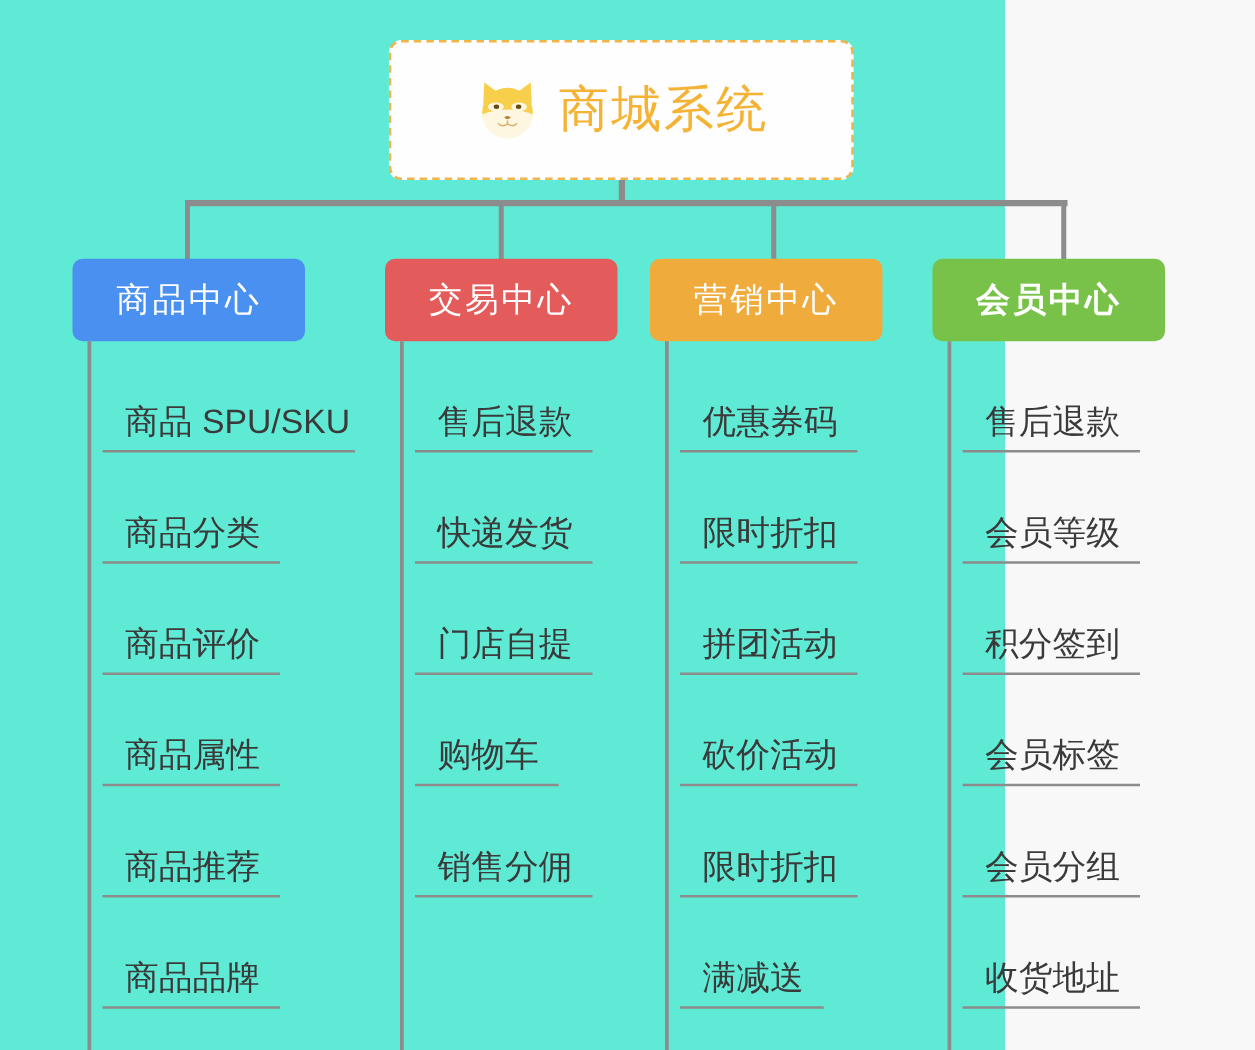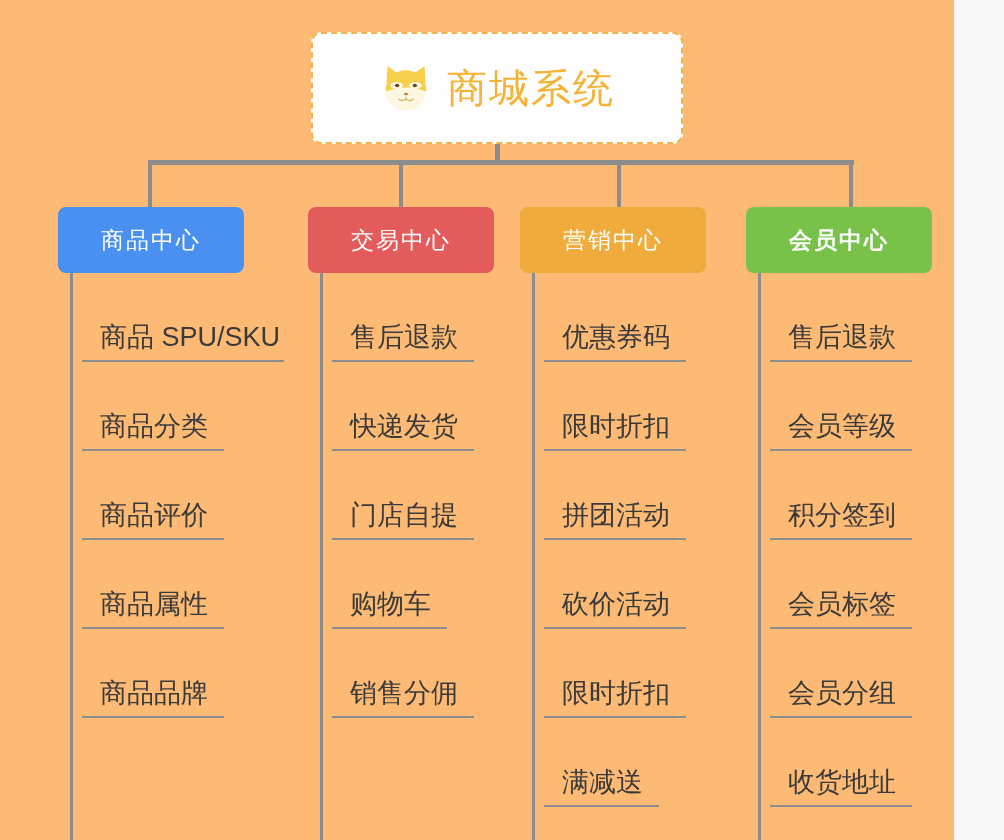--- a/index.html
+++ b/index.html
@@ -8,23 +8,23 @@
   html, body {
     width: 1004px;
     height: 840px;
     background: #f8f8f8;
     font-family: "Liberation Sans", "DejaVu Sans", sans-serif;
     overflow: hidden;
   }
 
   #canvas {
     position: relative;
-    width: 954px;
+    width: 804px;
     height: 840px;
-    background: #fdba74;
+    background: #5eead4;
   }
 
   
   #root-node {
     position: absolute;
     left: 311px;
     top: 32px;
     width: 372px;
     height: 112px;
     background: #fefefe;
@@ -54,21 +54,21 @@
   
   .column { position: absolute; top: 207px; }
 
   .cat-header {
     height: 66px;
     border-radius: 8px;
     display: flex;
     align-items: center;
     justify-content: center;
     color: #ffffff;
-    font-size: 23px;
+    font-size: 27px;
     letter-spacing: 2px;
     white-space: nowrap;
   }
 
   
   .leaf-area {
     position: relative;
     margin-top: 0;
     padding-left: 12px;
   }
@@ -152,20 +152,23 @@
       <div class="leaf">
         <span class="leaf-label">商品分类</span>
       </div>
       <div class="leaf">
         <span class="leaf-label">商品评价</span>
       </div>
       <div class="leaf">
         <span class="leaf-label">商品属性</span>
       </div>
       <div class="leaf">
+        <span class="leaf-label">商品推荐</span>
+      </div>
+      <div class="leaf">
         <span class="leaf-label">商品品牌</span>
       </div>
     </div>
   </div>
 
   <div class="column" style="left:308px; width:186px;">
     <div class="cat-header" style="background:#e35b5b;">
       <span>交易中心</span>
     </div>
     <div class="leaf-area">

